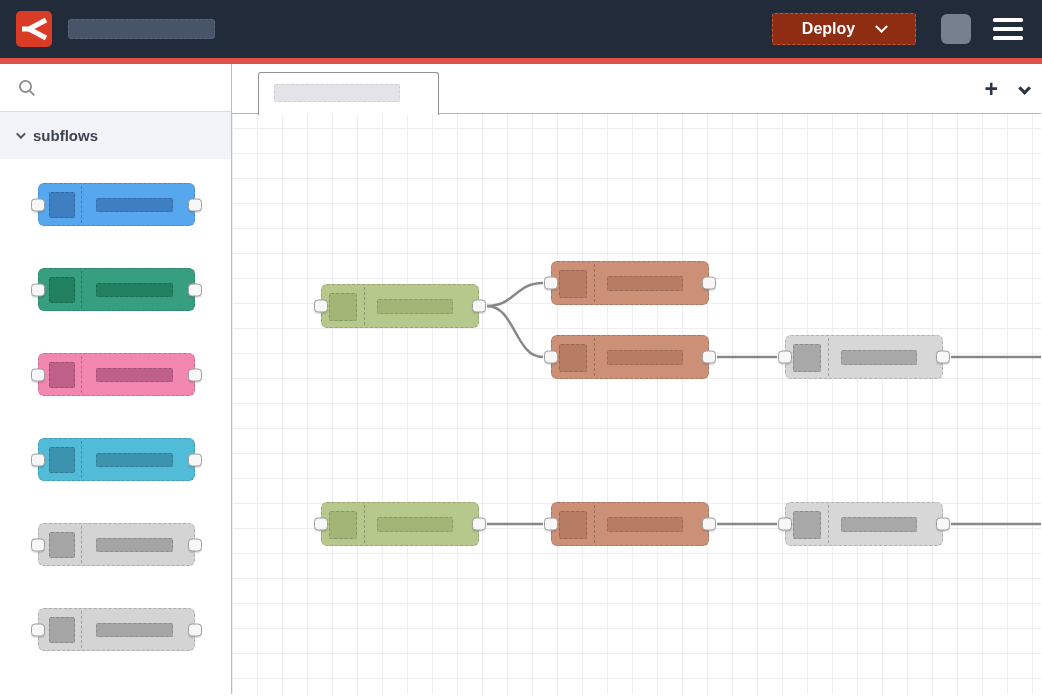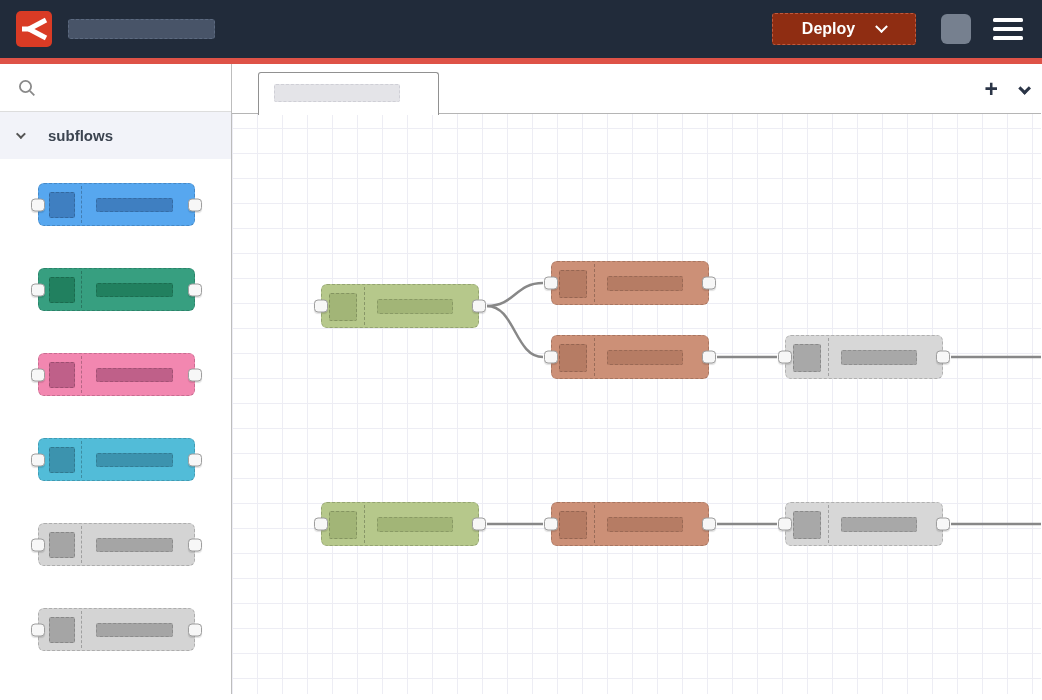--- a/index.html
+++ b/index.html
@@ -24,21 +24,21 @@
   .burger { margin-left:22px; display:flex; flex-direction:column; gap:5px; cursor:pointer; }
   .burger span { display:block; width:30px; height:4px; background:#fff; border-radius:1.5px; }
 
   
   .main { display:flex; height:630px; }
   .sidebar { width:232px; border-right:1px solid #bdbdbd; background:#fff; flex:none; }
   .search-row { height:48px; border-bottom:1px solid #ddd; display:flex; align-items:center; padding-left:18px; }
   .cat-header { height:47px; background:#f2f3f9; display:flex; align-items:center; padding-left:16px; cursor:pointer; }
   .cat-header .chev { width:7px; height:7px; border-right:2px solid #555;
     border-bottom:2px solid #555; transform:rotate(45deg) translateY(-2px); }
-  .cat-header .cat-label { margin-left:25px; font-size:15px; font-weight:600; color:#3c4450; }
+  .cat-header .cat-label { margin-left:10px; font-size:15px; font-weight:600; color:#3c4450; }
   .palette-list { padding-top:24px; }
 
   .pnode { position:relative; width:157px; height:43px; margin:0 0 42px 38px;
     border-radius:6px; border:1px dashed rgba(0,0,0,0.18); cursor:grab; }
   .picon { position:absolute; left:10px; top:8px; width:26px; height:26px;
     border:1px dashed rgba(0,0,0,0.18); border-radius:2px; }
   .psep { position:absolute; left:42px; top:2px; bottom:2px; width:0;
     border-left:1px dashed rgba(0,0,0,0.25); }
   .plabel { position:absolute; left:57px; top:14px; width:77px; height:14px;
     border:1px dashed rgba(0,0,0,0.15); border-radius:2px; }

